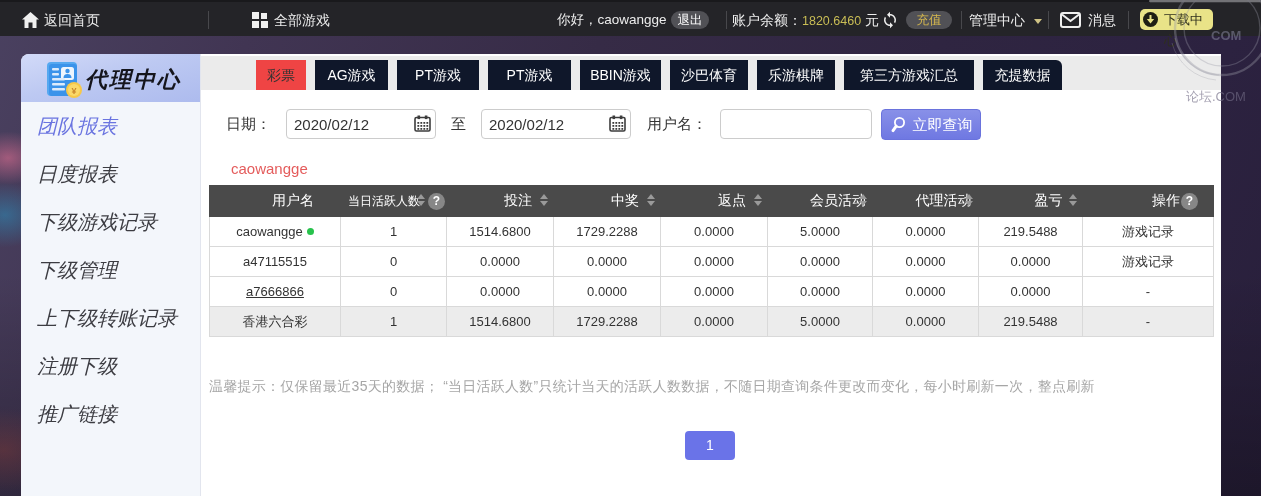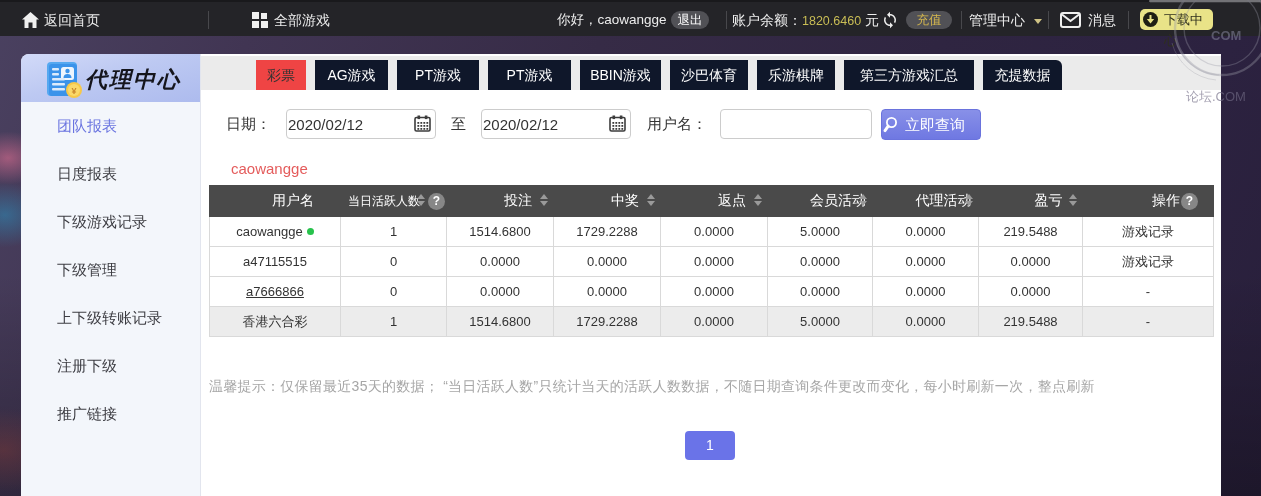--- a/index.html
+++ b/index.html
@@ -24,34 +24,34 @@
 .dl-pill .txt { position:absolute; left:24px; top:0; }
 .caret { display:inline-block; width:0; height:0; border-left:4.5px solid transparent; border-right:4.5px solid transparent; border-top:5.5px solid #cfc285; vertical-align:middle; margin-left:9px; }
 
 .wm { position:absolute; right:0; top:0; width:150px; height:110px; pointer-events:none; z-index:50; opacity:.75; }
 
 .sidebar { position:absolute; left:21px; top:54px; width:180px; height:442px; background:#f3f6fb; border-radius:8px 0 0 0; border-right:1px solid #e2e5ee; }
 .side-head { position:relative; height:48px; border-radius:8px 0 0 0; background:linear-gradient(165deg,#d2daf8 0%, #bdc9f2 45%, #adbbee 100%); }
 .side-head .ttl { position:absolute; left:64px; top:11px; font-size:22px; font-weight:bold; color:#15151c; letter-spacing:2px;font-style:italic; }
 .side-head svg { position:absolute; left:22px; top:5px; }
 .menu { list-style:none; padding-top:0; }
-.menu li { height:48px; line-height:48px; padding-left:36px; font-size:15px; color:#3c3c42; }
+.menu li { height:48px; line-height:48px; padding-left:16px; font-size:20px; color:#3c3c42;font-style:italic; }
 .menu li.on { color:#6a74e0; }
 
 .main { position:absolute; left:201px; top:54px; width:1020px; height:442px; background:#fff; }
 .tabbar { position:absolute; left:0; top:2px; width:1020px; height:34px; background:#ebebeb; padding:4px 0 0 55px; font-size:14px; }
 .tabbar .tab { float:left; height:30px; line-height:30px; margin-left:9px; text-align:center; background:#0f172a; color:#fff; }
 .tabbar .tab.last { border-radius:0 6px 0 0; }
 .tabbar .tab.on { background:#ef4444; color:#333; margin-left:0; }
 
 .frow { position:absolute; left:0; top:55px; width:1020px; height:30px; font-size:15px; color:#333; }
 .frow .lb { position:absolute; top:0; line-height:30px; }
-.inp { position:absolute; top:0; height:30px; border:1px solid #ccc; border-radius:4px; background:#fff; font-size:15px; color:#333; line-height:28px; padding-left:1px; }
+.inp { position:absolute; top:0; height:30px; border:1px solid #ccc; border-radius:4px; background:#fff; font-size:15px; color:#333; line-height:28px; padding-left:7px; }
 .cal { position:absolute; top:6px; }
-.btn { position:absolute; left:680px; top:0; width:100px; height:31px; background:linear-gradient(180deg,#8890e8,#6f78e2); border:1px solid #6a73dd; border-radius:4px; color:#fff; font-size:15px; line-height:29px; }
+.btn { position:absolute; left:680px; top:0; width:100px; height:31px; background:linear-gradient(180deg,#8890e8,#6f78e2); border:1px solid #6a73dd; border-radius:4px; color:#fff; font-size:15px; line-height:29px; text-align:center; }
 .btn svg { vertical-align:-3px; margin-right:6px; }
 .redname { position:absolute; left:30px; top:106px; font-size:15px; color:#e45c5c; }
 
 table { position:absolute; left:8px; top:131px; width:1004px; border-collapse:collapse; table-layout:fixed; font-size:13px; color:#333; }
 th { background:#4a4a4a; color:#fff; font-weight:normal; font-size:14px; height:31px; border:1px solid #4a4a4a; position:relative; white-space:nowrap; overflow:visible;padding-left:36px; }
 td { height:30px; border:1px solid #d9d9d9; text-align:center; background:#fff; }
 tr.total td { background:#ececec; }
 .sort { position:absolute; right:5px; top:8px; }
 .sort i { display:block; width:0; height:0; border-left:4px solid transparent; border-right:4px solid transparent; }
 .sort .u { border-bottom:5px solid #9a9a9a; margin-bottom:2px; }

